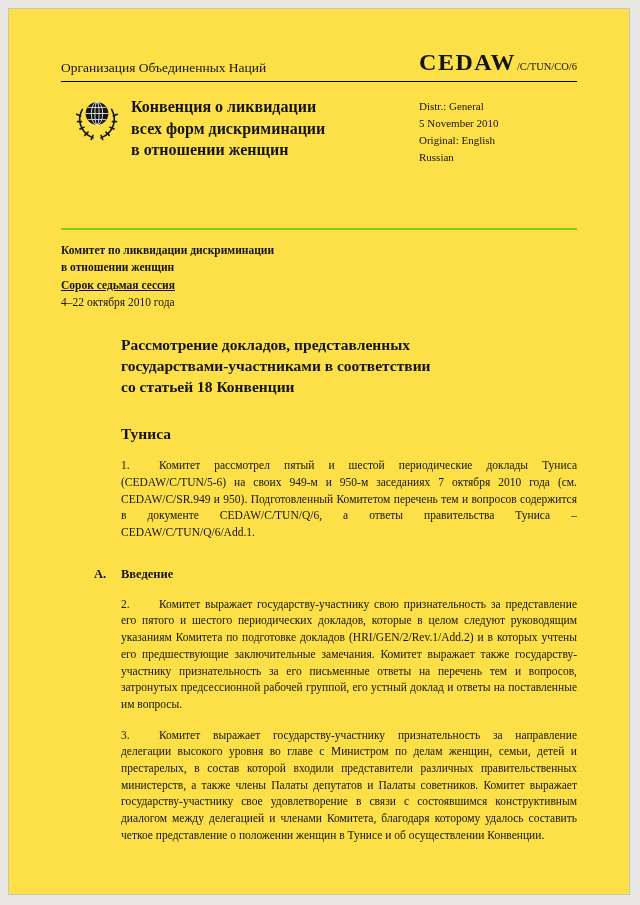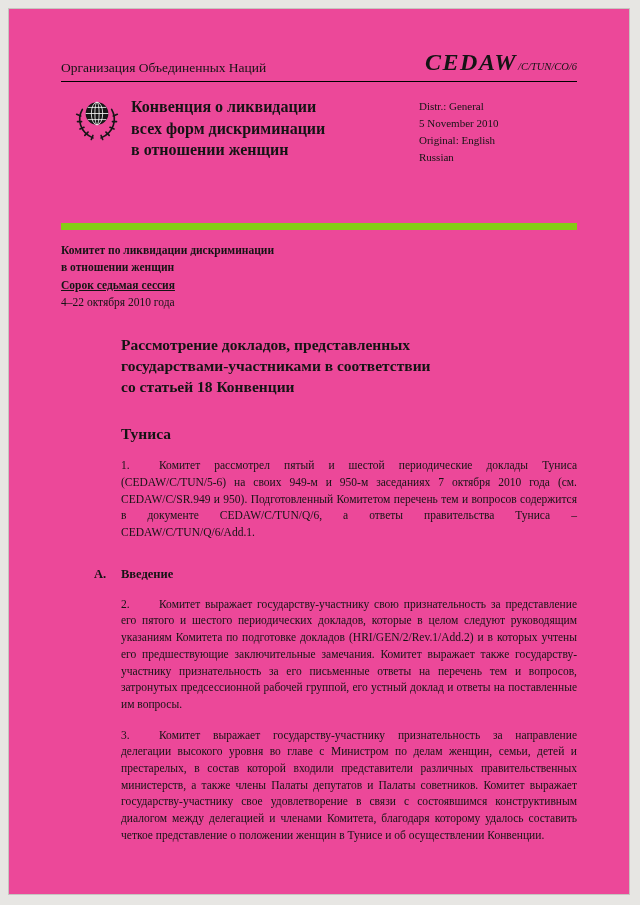--- a/index.html
+++ b/index.html
@@ -6,43 +6,43 @@
   body{
     width:640px;height:905px;
     background:#e7e6e3;
     font-family:"Liberation Serif", serif;
     color:#141414;
     position:relative;
   }
   .page{
     position:absolute;left:8px;top:8px;
     width:622px;height:887px;
-    background:#ec4899;
+    background:#fde047;
     border:1px solid #c6c5c0;
     box-sizing:border-box;
     overflow:hidden;
   }
   .pre{white-space:pre-line;}
 
   
   .doc-header{
     margin:0 52px;
     padding:40px 0 5px 0;
     border-bottom:1px solid #000;
     display:flex;justify-content:space-between;align-items:flex-end;
   }
   .org-name{font-size:13.5px;}
-  .symbol{display:flex;align-items:baseline;font-style:italic;}
+  .symbol{display:flex;align-items:baseline;}
   .symbol-big{font-size:24px;font-weight:bold;letter-spacing:1.5px;}
   .symbol-small{font-size:10.5px;margin-left:1px;}
 
   
   .masthead{
     margin:0 52px;
-    border-bottom:7px solid #84cc16;
+    border-bottom:2px solid #84cc16;
     min-height:148px;
     box-sizing:border-box;
     padding-top:12px;
     display:flex;align-items:flex-start;
   }
   .emblem{flex:0 0 auto;margin-left:10px;margin-top:2px;}
   .conv-title{
     font-size:16px;font-weight:bold;line-height:1.35;
     margin-left:8px;margin-top:2px;
   }

